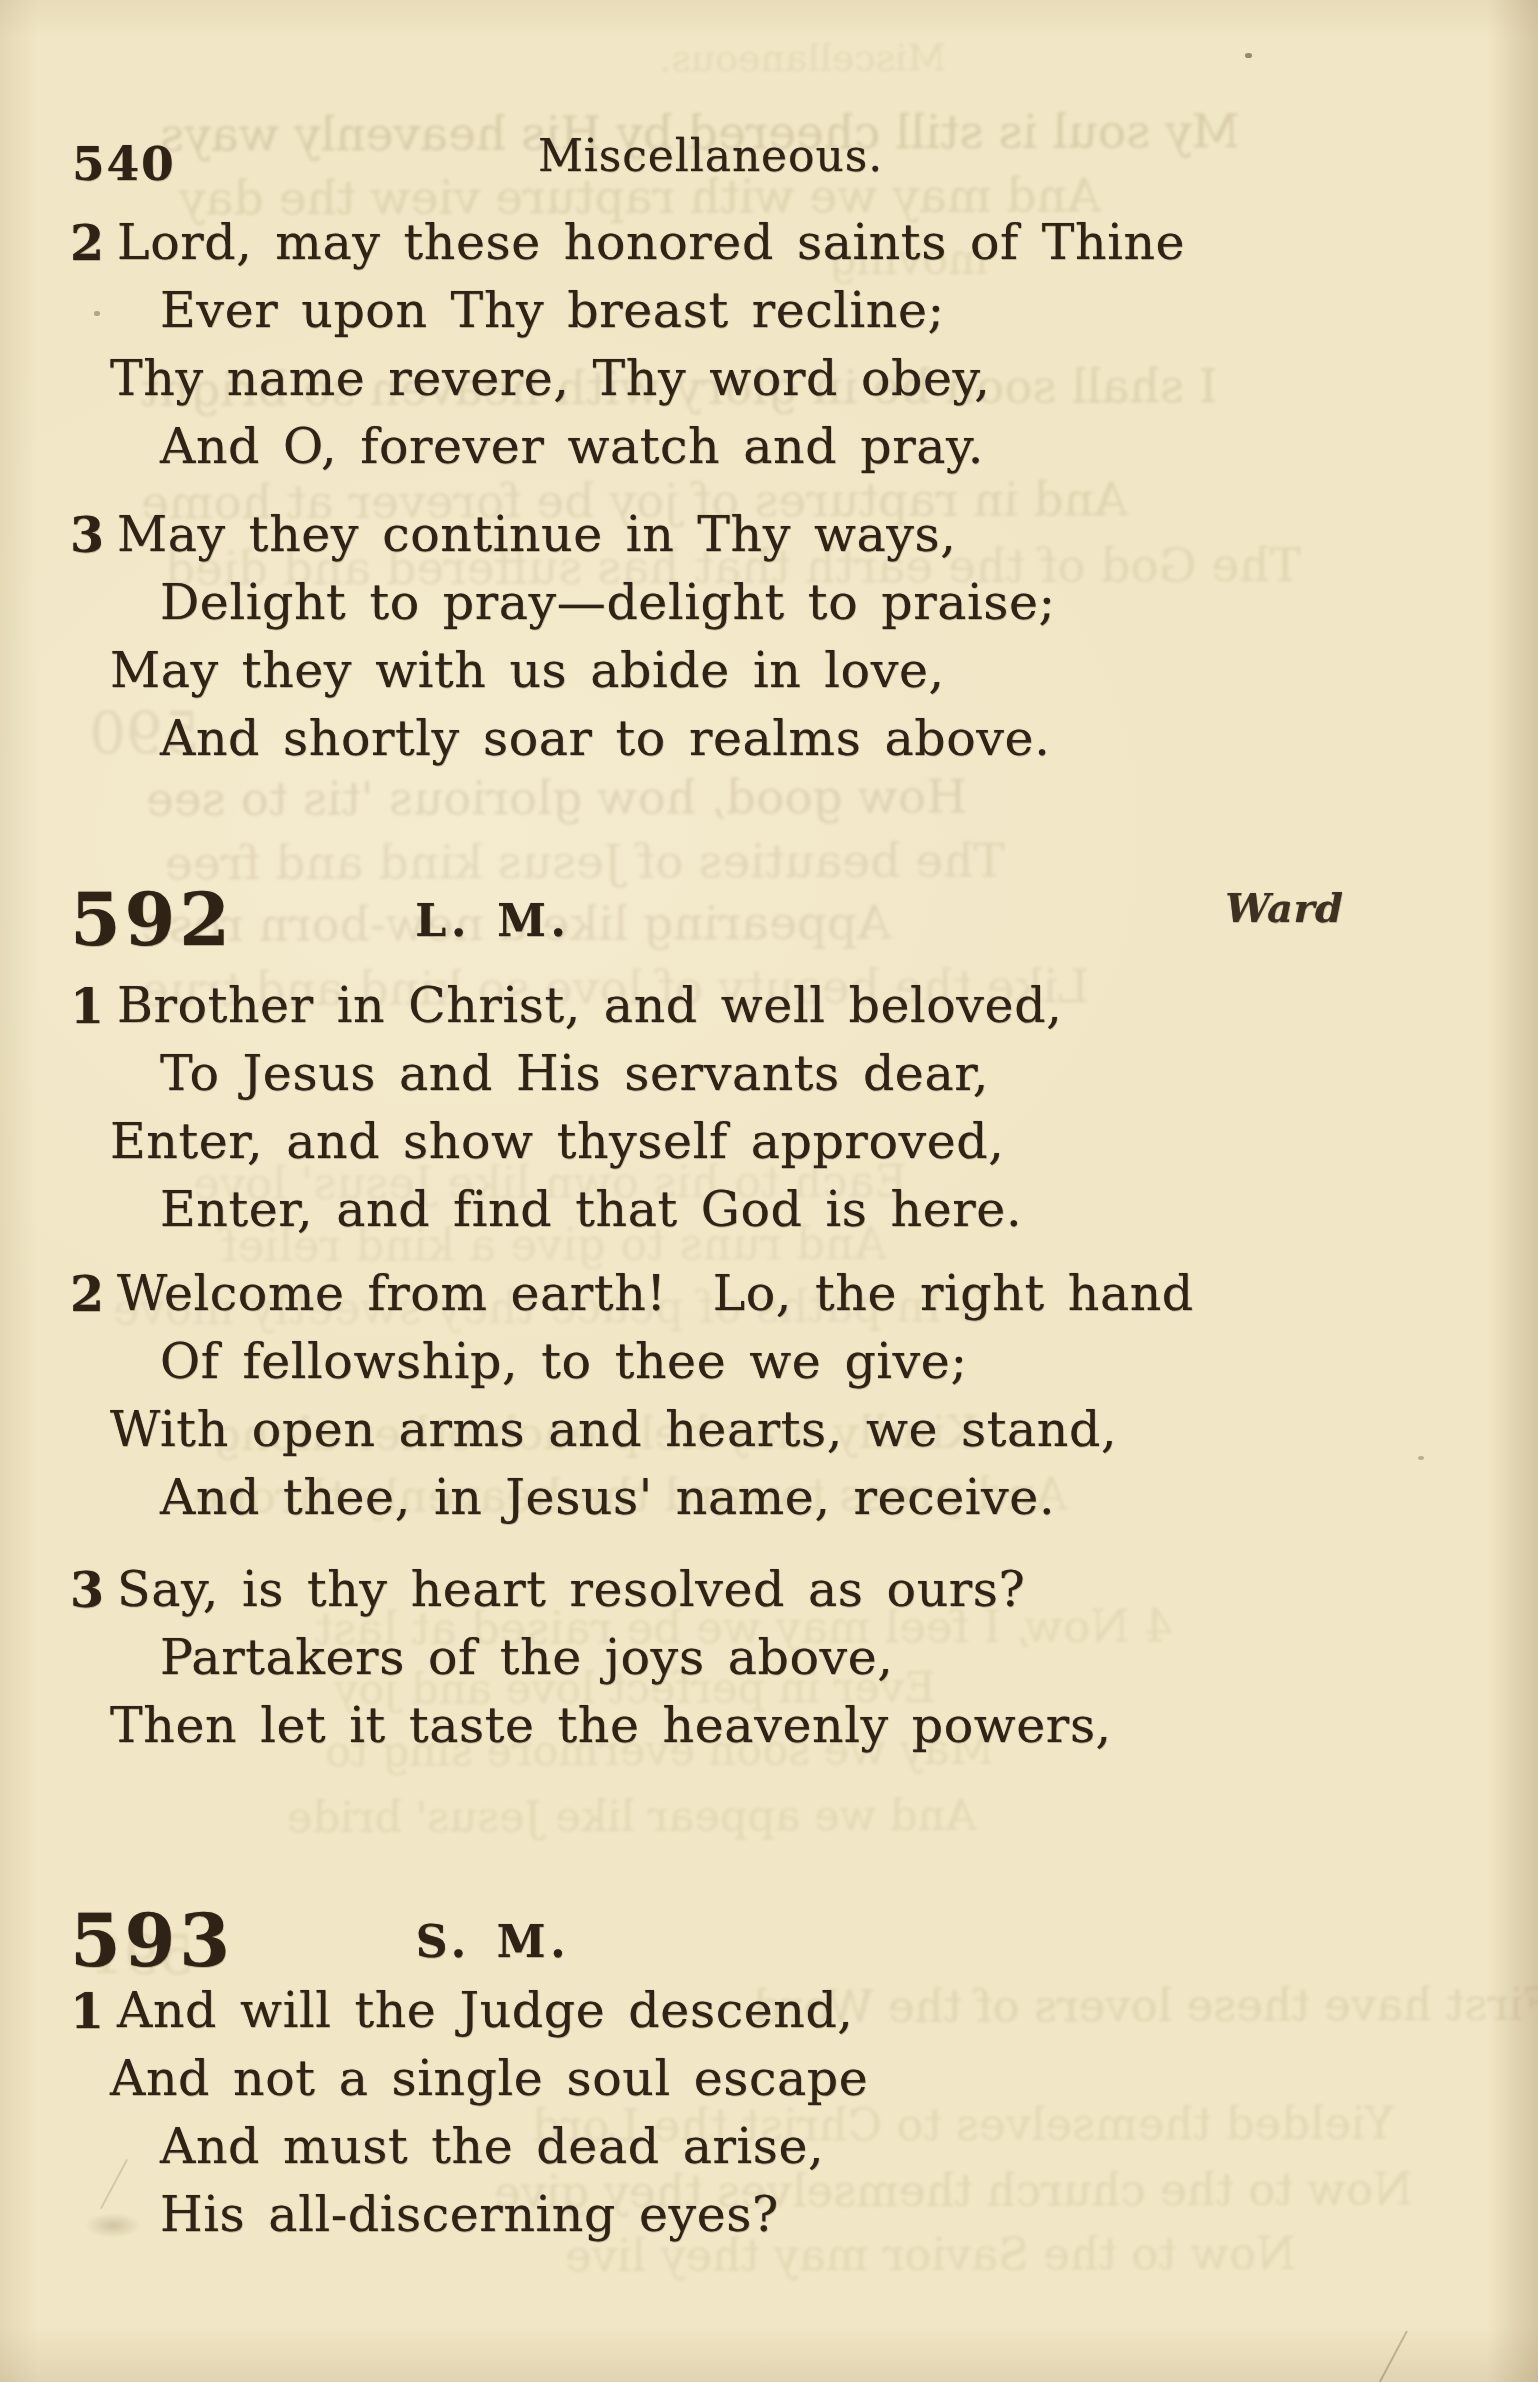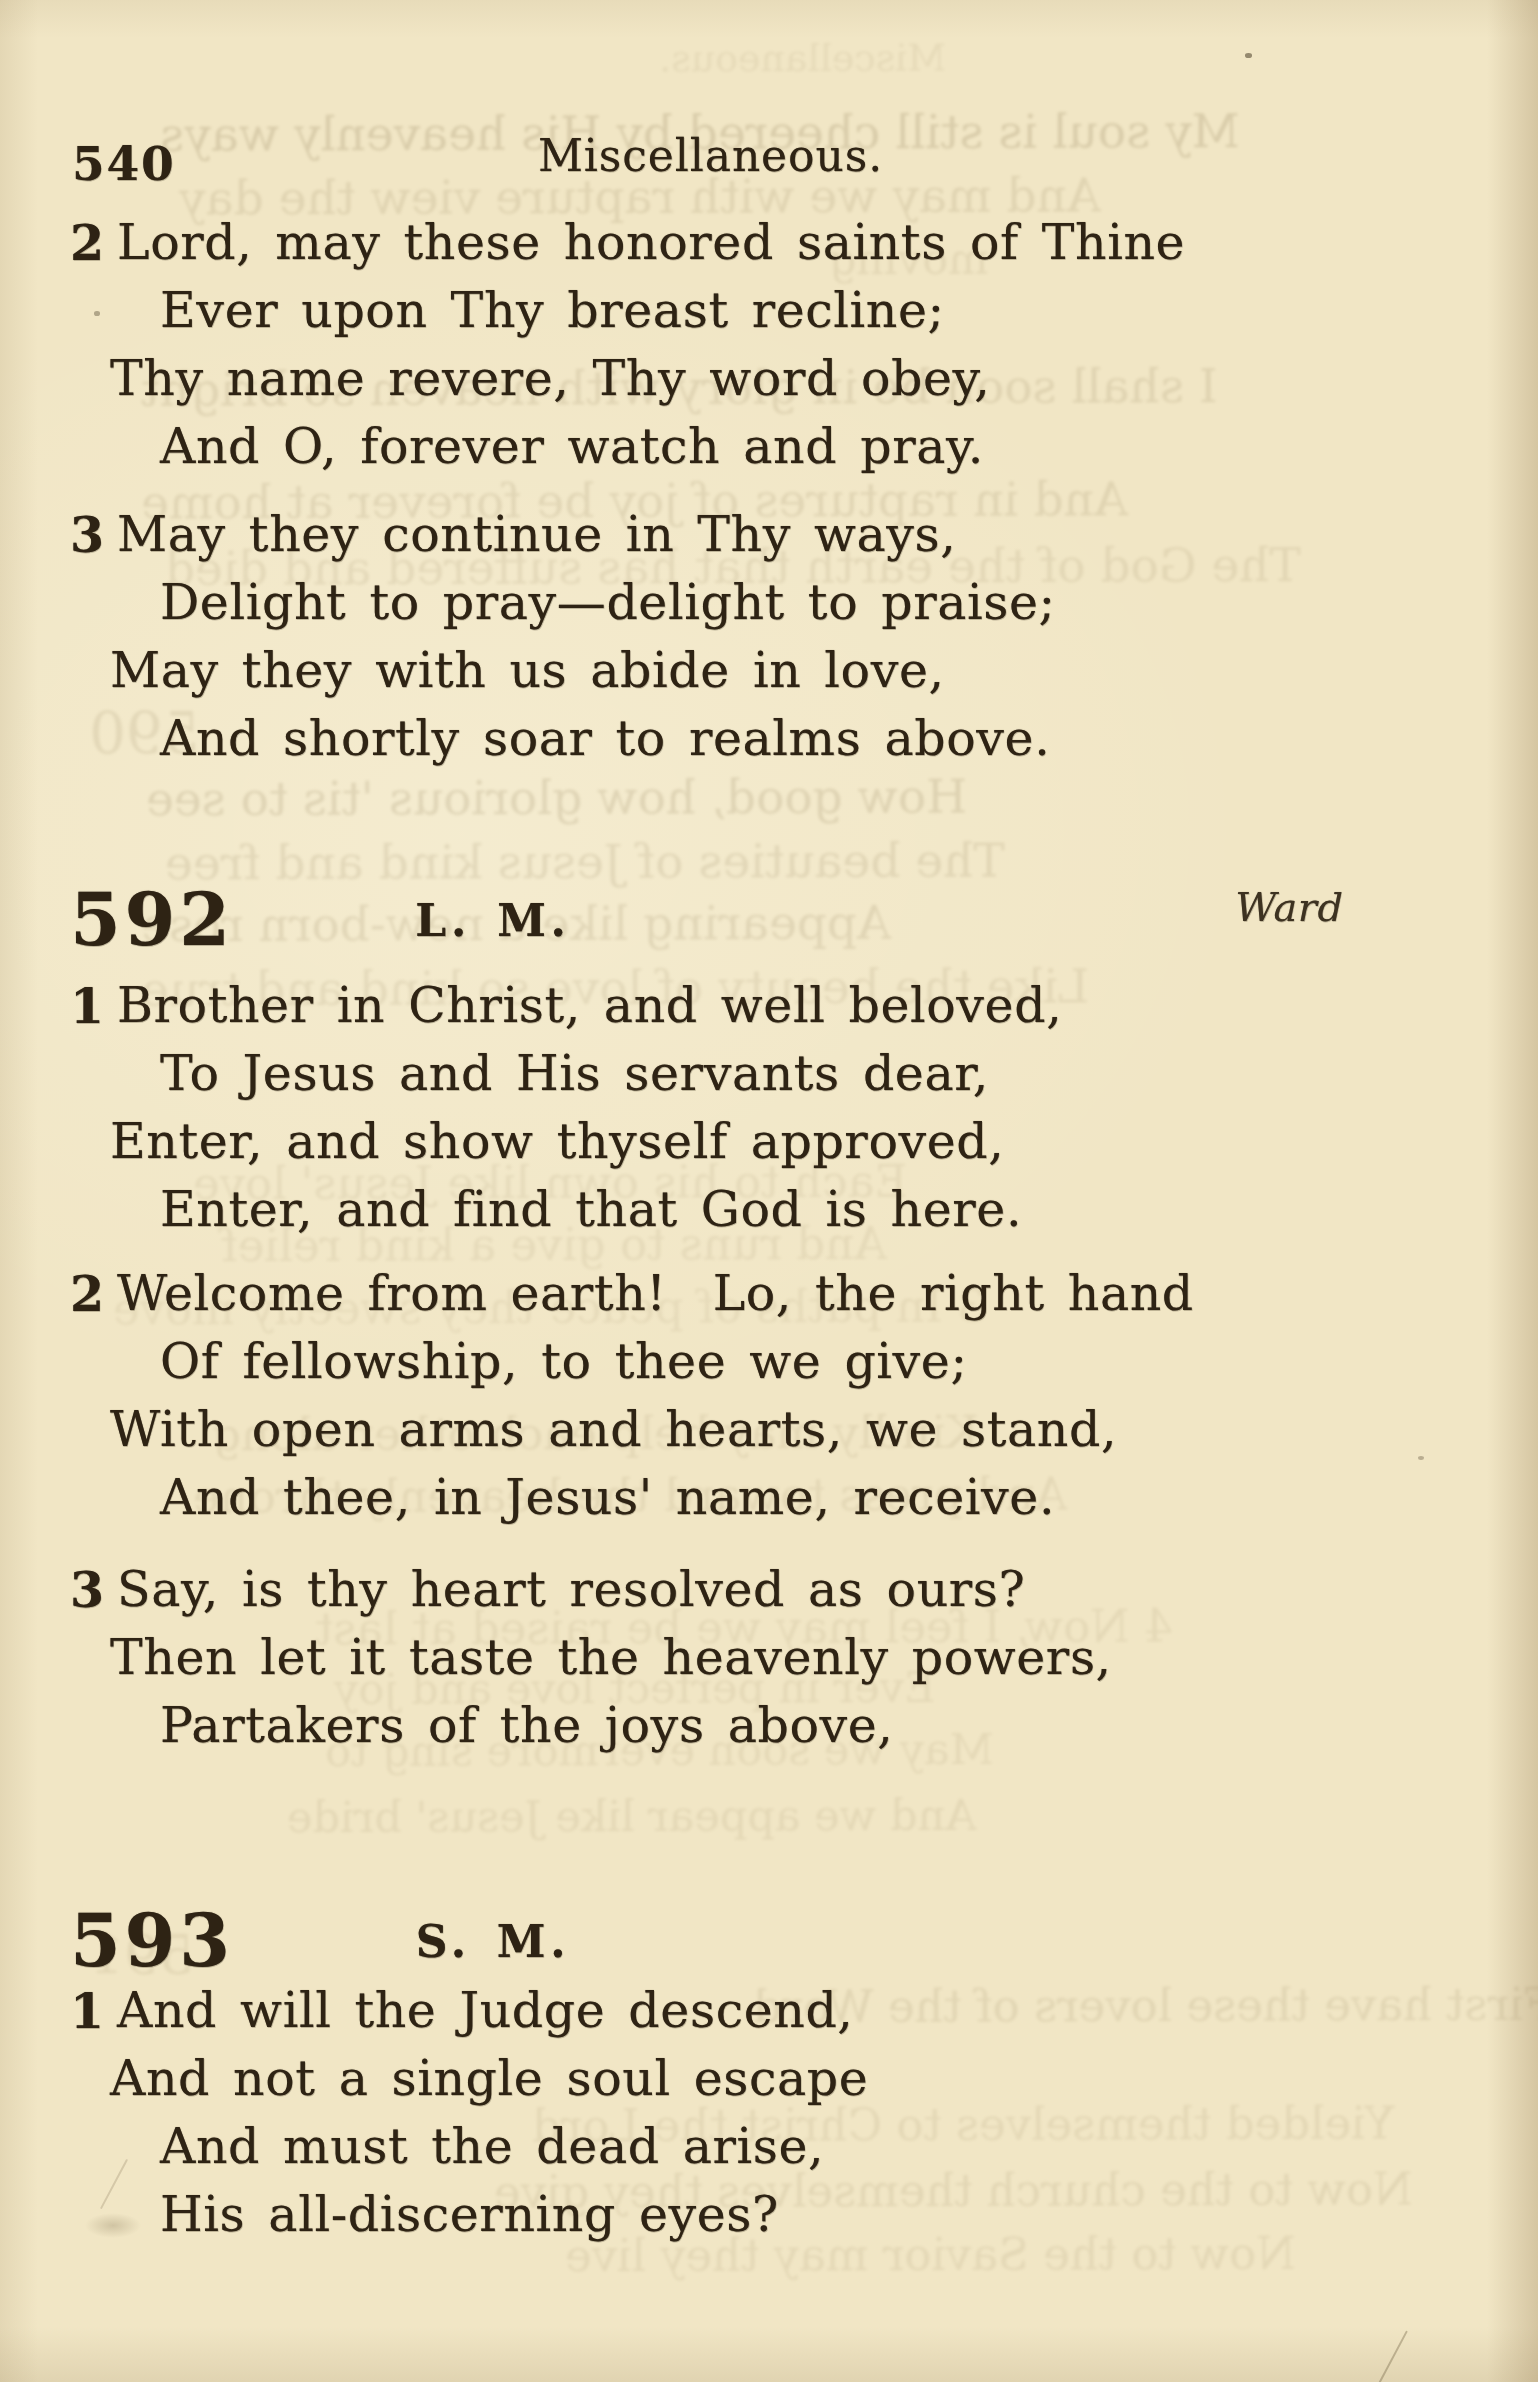--- a/index.html
+++ b/index.html
@@ -26,21 +26,21 @@
   .header{position:absolute;top:130px;left:70px;width:1281px;height:60px;}
   .page-num{position:absolute;left:1.9px;top:5.6px;font-size:47px;font-weight:600;letter-spacing:1.9px;}
   .running-head{position:absolute;left:0;width:100%;text-align:center;top:0;
     font-size:44px;letter-spacing:0.9px;}
   
   .hymn-head{position:absolute;left:70px;width:1281px;height:89px;}
   .hymn-num{position:absolute;left:0;top:0;font-size:73px;font-weight:700;letter-spacing:3.8px;}
   .hymn-meter{position:absolute;left:282px;top:19px;width:282px;text-align:center;
     font-size:44px;letter-spacing:4.7px;font-weight:600;}
   .hymn-author{position:absolute;right:7.5px;top:7.5px;font-style:italic;font-size:40px;
-    font-weight:400;opacity:.92;}
+    font-weight:700;opacity:.92;}
   
   .stanza{position:absolute;left:70px;width:1290px;}
   .vnum{position:absolute;left:0;top:0;font-size:49px;line-height:68px;font-weight:600;}
   .vline{margin-left:47px;font-size:49px;line-height:68px;white-space:pre;}
   .vline.i1,.vline.i3{margin-left:90px;}
   .vline.i2{margin-left:40px;}
   
   .ghost{position:absolute;transform:scaleX(-1) rotate(.2deg);
     filter:blur(1.5px);color:#7d6a42;white-space:pre;
     font-family:"DejaVu Serif", serif;pointer-events:none;}
@@ -120,22 +120,22 @@
       <div class="stanza" style="top: 1260px;">
         <span class="vnum ink">2</span>
         <div class="vline ink i0">Welcome from earth!  Lo, the right hand</div>
         <div class="vline ink i1">Of fellowship, to thee we give;</div>
         <div class="vline ink i2">With open arms and hearts, we stand,</div>
         <div class="vline ink i3">And thee, in Jesus' name, receive.</div>
       </div>
       <div class="stanza" style="top: 1556px;">
         <span class="vnum ink">3</span>
         <div class="vline ink i0">Say, is thy heart resolved as ours?</div>
+        <div class="vline ink i3">Partakers of the joys above,</div>
         <div class="vline ink i2">Then let it taste the heavenly powers,</div>
-        <div class="vline ink i3">Partakers of the joys above,</div>
       </div>
       <div class="hymn-head" style="top: 1897px;">
         <span class="hymn-num ink">593</span>
         <span class="hymn-meter ink">S. M.</span>
       </div>
       <div class="stanza" style="top: 1977px;">
         <span class="vnum ink">1</span>
         <div class="vline ink i0">And will the Judge descend,</div>
         <div class="vline ink i2">And not a single soul escape</div>
         <div class="vline ink i1">And must the dead arise,</div>

